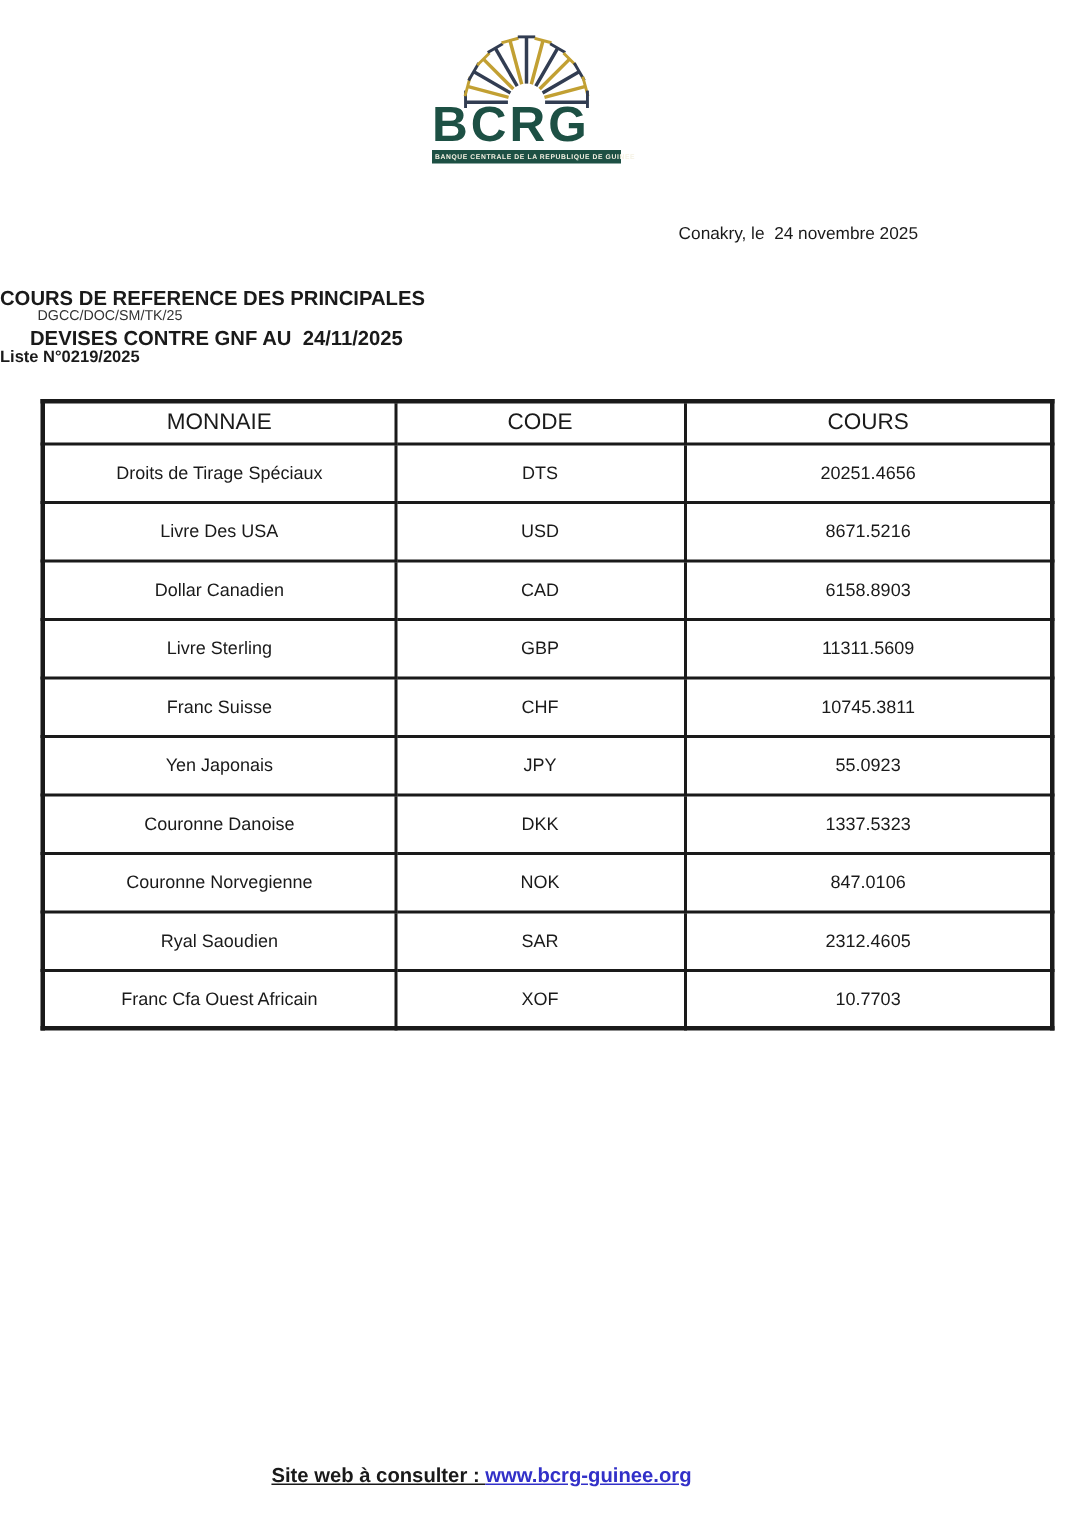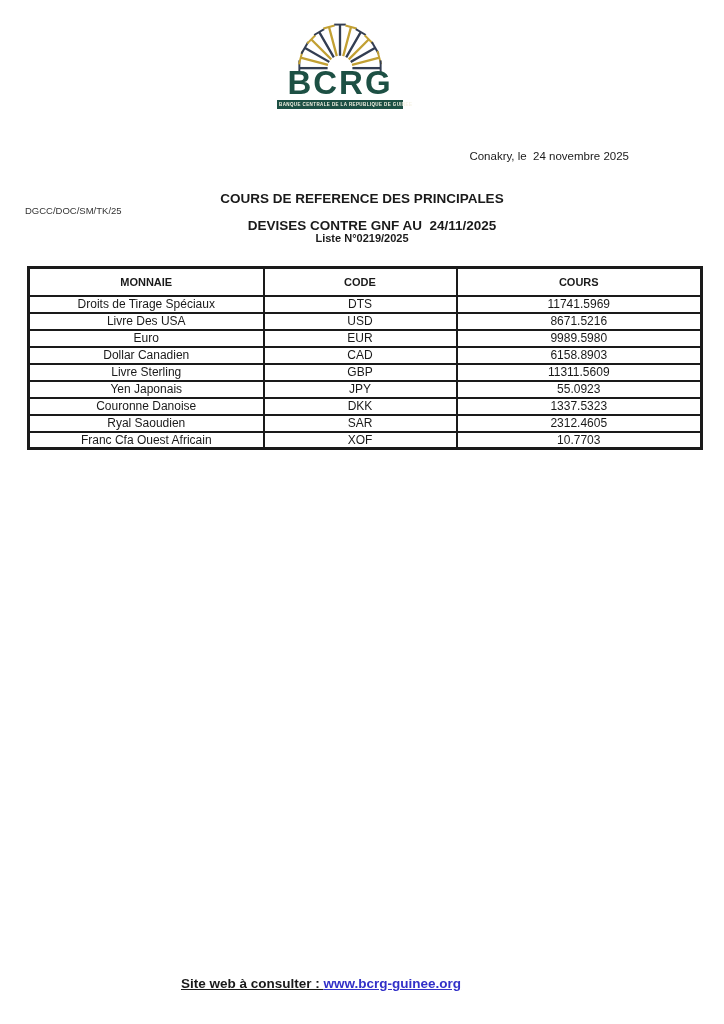--- a/index.html
+++ b/index.html
@@ -13,23 +13,23 @@
     width: 724px;
     height: 1024px;
     background: #ffffff;
     overflow: hidden;
   }
 
   
   .logo {
     position: absolute;
     top: 12px;
-    left: 277px;
+    left: 288px;
     width: 126px;
-    text-align: center;
+    text-align: left;
   }
   .logo-sunburst { display: block; margin: 0 auto -6px auto; }
   .logo-acronym {
     font-size: 33px;
     font-weight: bold;
     letter-spacing: 2px;
     color: #1d5044;
     line-height: 1.0;
   }
   .logo-subtitle {
@@ -40,37 +40,36 @@
     font-weight: bold;
     letter-spacing: 0.4px;
     padding: 2px 2px;
     white-space: nowrap;
   }
 
   
   .dateline {
     position: absolute;
     top: 150px;
-    right: 95px;
+    right: 112px;
     font-size: 11.5px;
     white-space: pre;
   }
   .ref-code {
     position: absolute;
     top: 205px;
     left: 25px;
     font-size: 9.5px;
     color: #333333;
   }
   .titles {
     position: absolute;
     top: 192px;
     left: 0;
     width: 724px;
-    text-align: center;
   }
   .title-line {
     font-size: 13.5px;
     font-weight: bold;
     white-space: pre;
     line-height: 1;
   }
   .title-line.second { margin-top: 13px; margin-left: 20px; }
   .list-number {
     margin-top: 0;
@@ -88,25 +87,25 @@
     table-layout: fixed;
     border: 3px solid #1a1a1a;
   }
   table.rates th, table.rates td {
     border: 2px solid #1a1a1a;
     text-align: center;
     vertical-align: middle;
   }
   table.rates th {
     height: 28px;
-    font-size: 11px;
-    font-weight: bold;
+    font-size: 15px;
+    font-weight: normal;
   }
   table.rates td {
-    height: 17px;
+    height: 39px;
     font-size: 12px;
     font-weight: normal;
   }
   col.c-monnaie { width: 235px; }
   col.c-code    { width: 193px; }
   col.c-cours   { width: 245px; }
 
   
   .footer {
     position: absolute;
@@ -208,53 +207,58 @@
       <tr>
         <th>MONNAIE</th>
         <th>CODE</th>
         <th>COURS</th>
       </tr>
     </thead>
     <tbody>
         <tr>
           <td>Droits de Tirage Spéciaux</td>
           <td>DTS</td>
-          <td>11741.5969</td>
+          <td>20251.4656</td>
         </tr>
         <tr>
           <td>Livre Des USA</td>
           <td>USD</td>
           <td>8671.5216</td>
         </tr>
         <tr>
-          <td>Euro</td>
-          <td>EUR</td>
-          <td>9989.5980</td>
-        </tr>
-        <tr>
           <td>Dollar Canadien</td>
           <td>CAD</td>
           <td>6158.8903</td>
         </tr>
         <tr>
           <td>Livre Sterling</td>
           <td>GBP</td>
           <td>11311.5609</td>
         </tr>
         <tr>
+          <td>Franc Suisse</td>
+          <td>CHF</td>
+          <td>10745.3811</td>
+        </tr>
+        <tr>
           <td>Yen Japonais</td>
           <td>JPY</td>
           <td>55.0923</td>
         </tr>
         <tr>
           <td>Couronne Danoise</td>
           <td>DKK</td>
           <td>1337.5323</td>
         </tr>
         <tr>
+          <td>Couronne Norvegienne</td>
+          <td>NOK</td>
+          <td>847.0106</td>
+        </tr>
+        <tr>
           <td>Ryal Saoudien</td>
           <td>SAR</td>
           <td>2312.4605</td>
         </tr>
         <tr>
           <td>Franc Cfa Ouest Africain</td>
           <td>XOF</td>
           <td>10.7703</td>
         </tr>
       </tbody>

